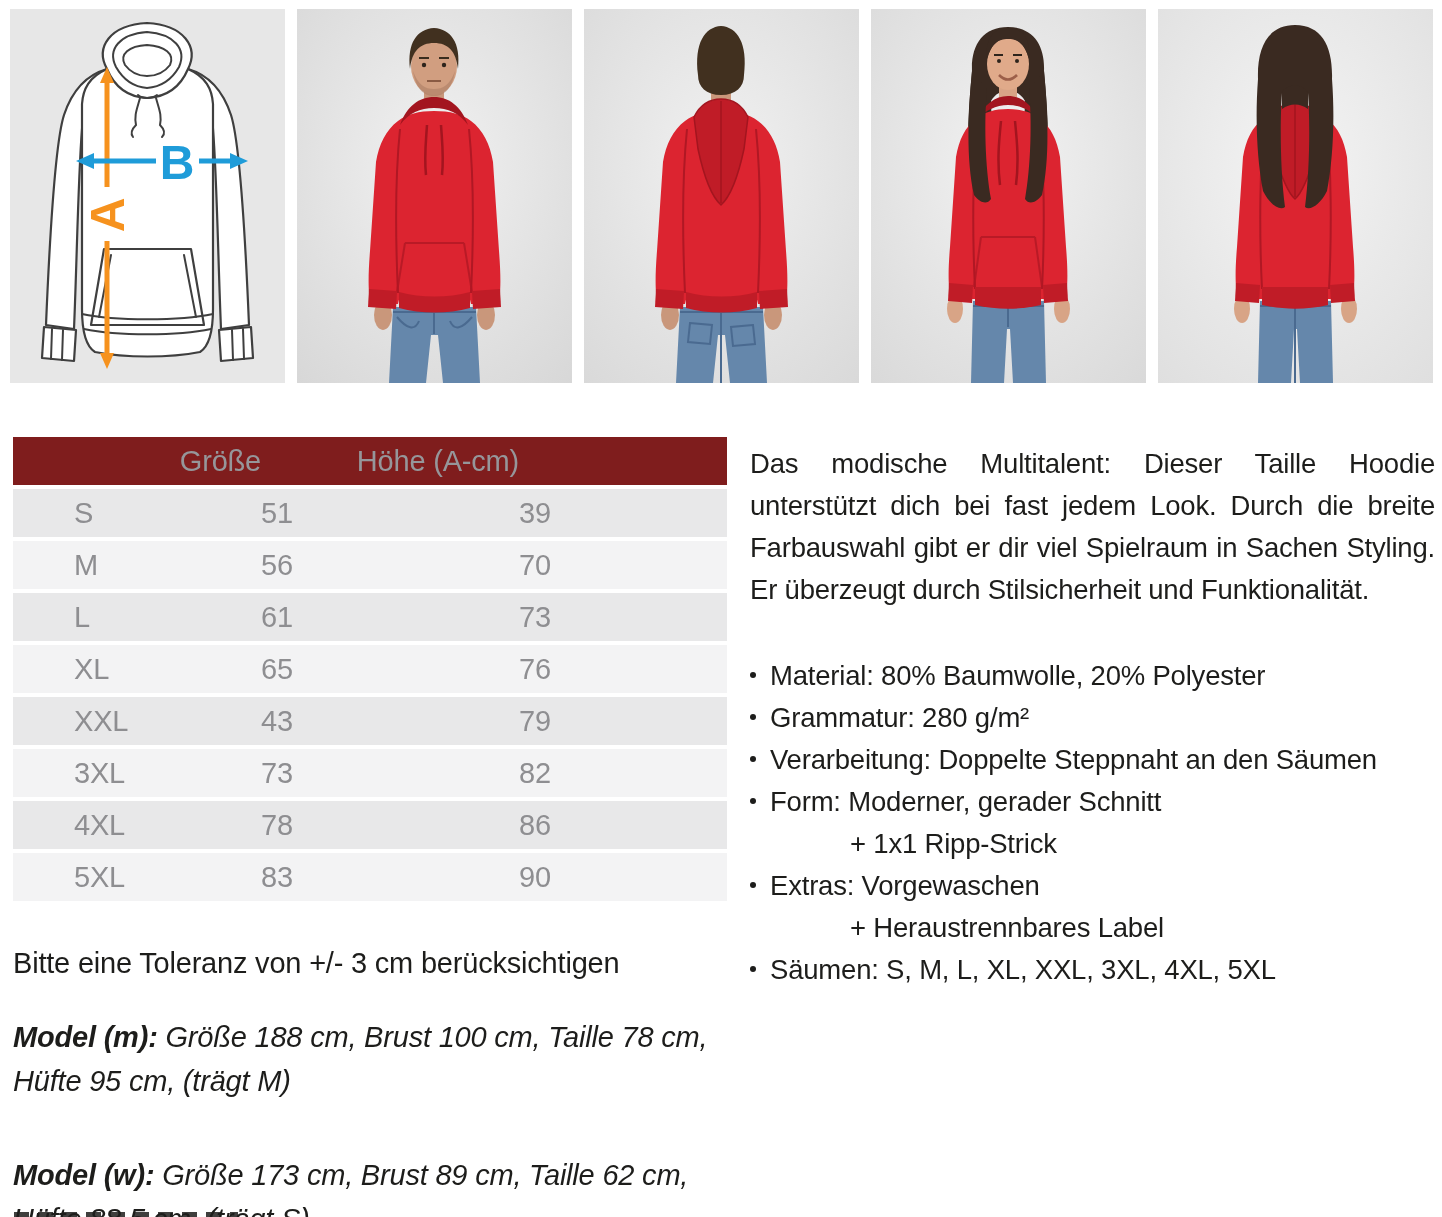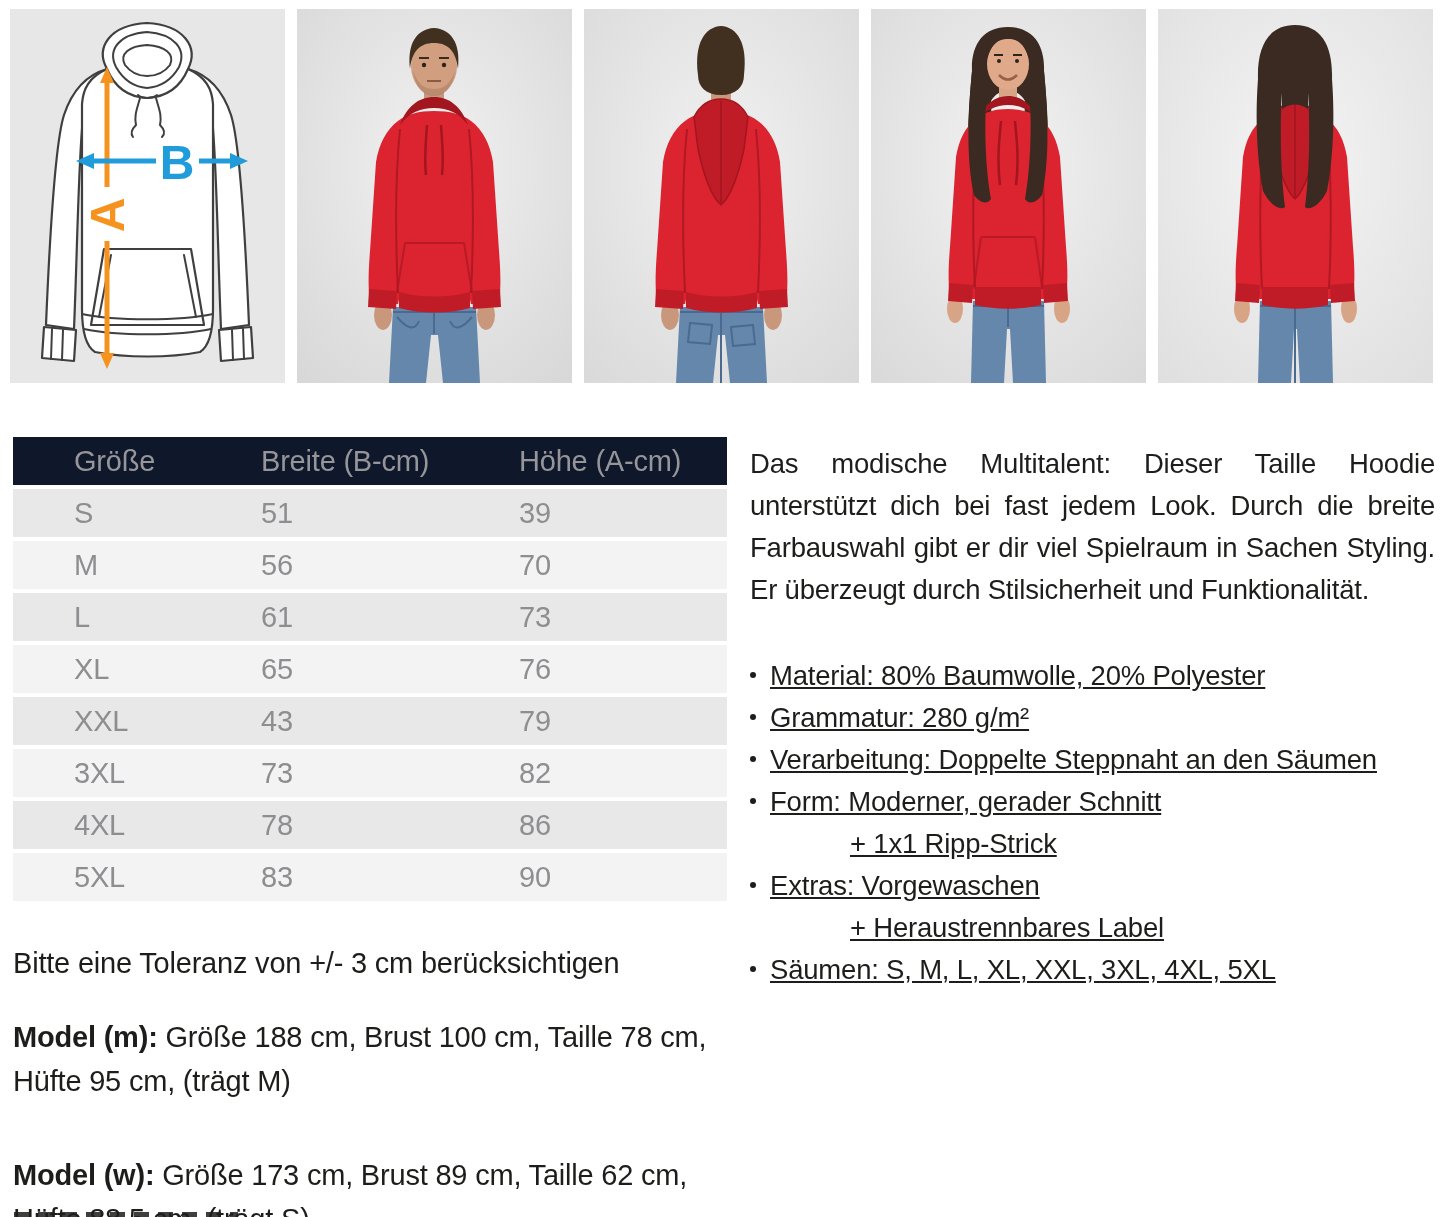--- a/index.html
+++ b/index.html
@@ -6,34 +6,34 @@
   .page{position:relative;width:1442px;height:1217px;background:#fff;overflow:hidden;
         font-family:"Liberation Sans",sans-serif;color:#1d1d1b;}
   
   .gallery{position:absolute;left:10px;top:9px;display:flex;gap:12px;}
   .panel{width:275px;height:374px;flex:0 0 auto;}
   .panel svg{display:block;width:275px;height:374px;}
   
   .left-col{position:absolute;left:13px;top:437px;width:714px;}
   .trow{display:grid;grid-template-columns:248px 258px 1fr;height:48px;margin-bottom:4px;
         align-items:center;font-size:29px;letter-spacing:-0.2px;}
-  .thead{background:#0f172a;color:#96969a;}
+  .thead{background:#7f1d1d;color:#96969a;text-align:right;}
   .shade{background:#e8e8e9;color:#8e8e91;}
   .plain{background:#f3f3f4;color:#8e8e91;}
   .tcell{white-space:nowrap;}
   .c0{padding-left:61px;}
   
   .note{margin-top:42px;font-size:29px;letter-spacing:-0.2px;line-height:40px;}
-  .model-block{margin-top:32px;font-size:29px;line-height:44px;letter-spacing:-0.2px;}
+  .model-block{margin-top:32px;font-size:29px;line-height:44px;letter-spacing:-0.2px;font-style:italic;}
   .model-block + .model-block{margin-top:50px;}
   .model-block b{font-weight:700;}
   
   .right-col{position:absolute;left:750px;top:443px;width:685px;}
   .intro{font-size:27.5px;line-height:42px;text-align:justify;letter-spacing:-0.2px;}
-  .details{margin-top:44px;text-decoration:underline;}
+  .details{margin-top:44px;}
   .bullet{display:flex;align-items:baseline;font-size:27.5px;line-height:42px;letter-spacing:-0.2px;}
   .dot{width:6px;height:6px;border-radius:50%;background:#1d1d1b;flex:0 0 auto;
        margin-right:14px;position:relative;top:-7px;}
   .bullet-sub{font-size:27.5px;line-height:42px;margin-left:100px;letter-spacing:-0.2px;}
   
   .clipped-line{position:absolute;left:14px;bottom:0;width:224px;height:5px;opacity:.85;
     background:repeating-linear-gradient(90deg,#1d1d1b 0 15px,transparent 15px 24px);}
 </style>
 </head>
 <body>
@@ -196,21 +196,20 @@
         <path d="M 137,16 C 110,16 99,38 100,70 C 97,110 99,150 105,182 C 112,196 122,202 127,198 C 122,160 122,110 124,84 L 150,84 C 152,110 152,160 147,198 C 152,202 162,196 169,182 C 175,150 177,110 174,70 C 175,38 164,16 137,16 Z" fill="#3a2a21"></path>
         <path d="M 124,84 C 128,74 146,74 150,84 L 150,100 C 142,94 132,94 124,100 Z" fill="#3a2a21"></path>
       </svg>
     </div>
   </div>
 
   <div class="left-col">
     <div>
       <div class="trow thead">
         <div class="tcell c0">Größe</div>
-        <div class="tcell c1">Breite (B-cm)</div>
         <div class="tcell c2">Höhe (A-cm)</div>
       </div>
       <div>
           <div class="trow shade">
             <div class="tcell c0">S</div>
             <div class="tcell c1">51</div>
             <div class="tcell c2">39</div>
           </div>
           <div class="trow plain">
             <div class="tcell c0">M</div>

